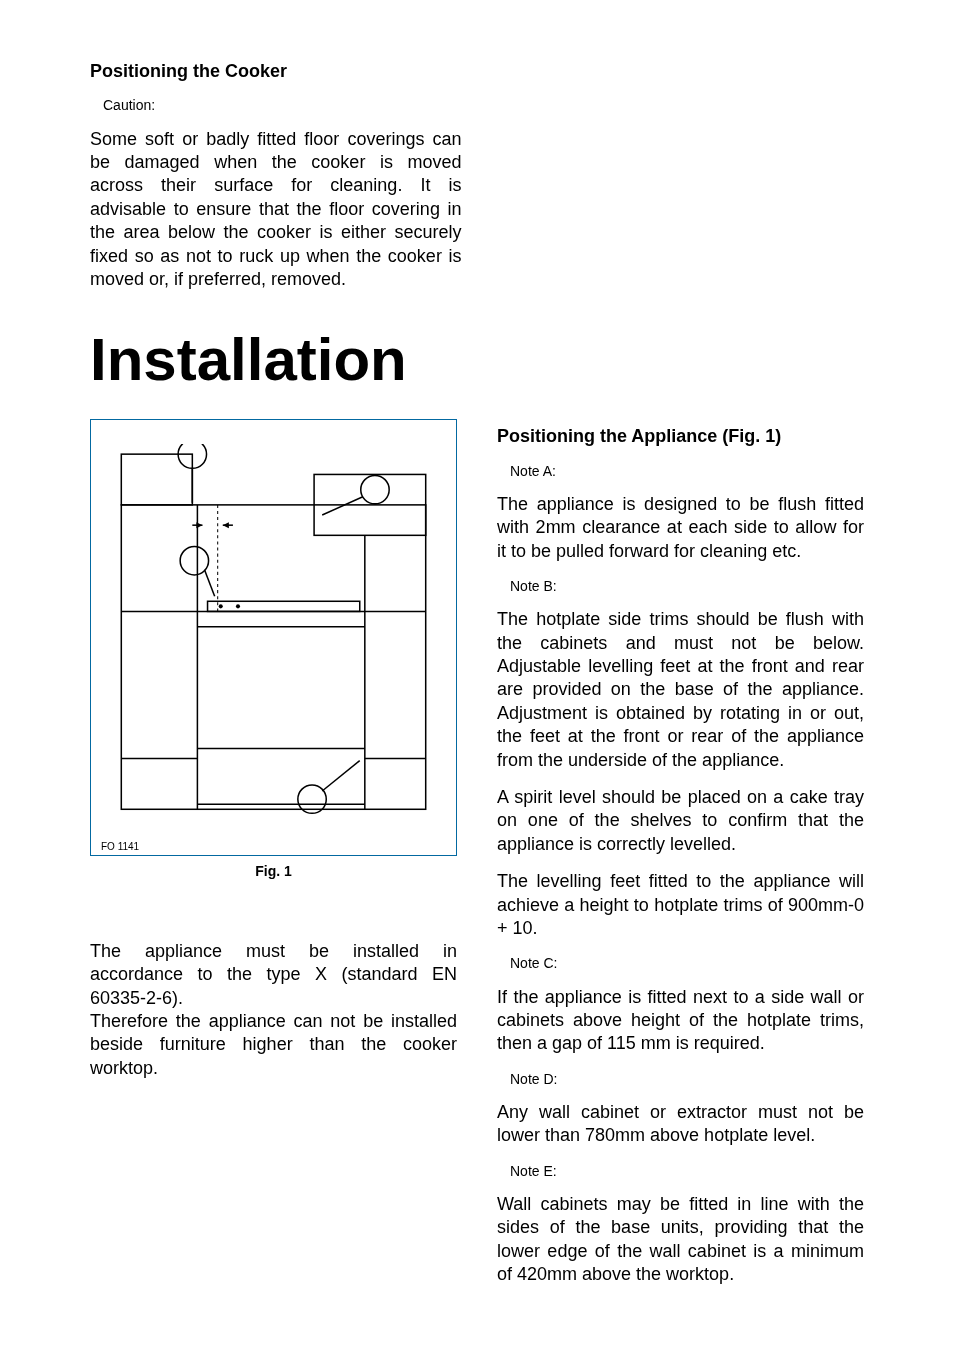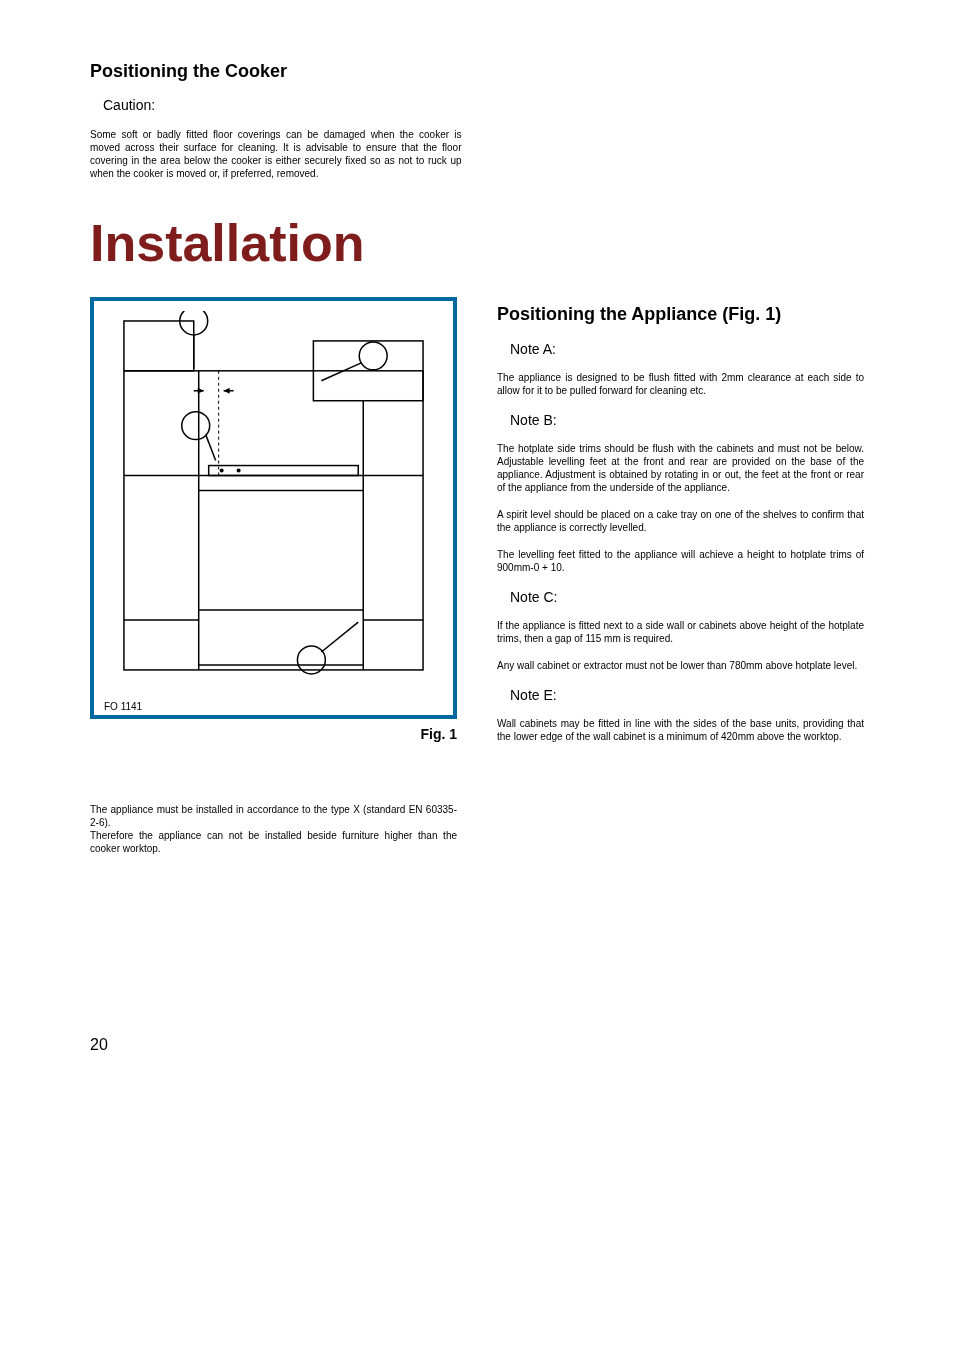--- a/index.html
+++ b/index.html
@@ -10,50 +10,50 @@
     box-sizing: border-box;
     color: #000;
     line-height: 1.3;
   }
   .section-heading {
     font-size: 18px;
     font-weight: bold;
     margin: 0 0 6px 0;
   }
   .main-heading {
-    font-size: 52px;
+    font-size: 60px;
     font-weight: bold;
-    color: #7f1d1d;
+    color: #000000;
     margin: 30px 0 20px 0;
   }
   .body-text {
-    font-size: 10px;
+    font-size: 18px;
     text-align: justify;
     margin: 0;
   }
   .label {
     font-size: 14px;
     margin: 13px;
   }
   .columns {
     display: flex;
     gap: 40px;
     align-items: flex-start;
   }
   .col {
     flex: 1;
   }
   .figure-box {
-    border: 4px solid #0369a1;
+    border: 1px solid #0369a1;
     width: 100%;
     box-sizing: border-box;
-    padding: 10px 10px 2px 10px;
+    padding: 24px 10px 2px 10px;
   }
   .figure-caption {
-    text-align: right;
+    text-align: center;
     font-weight: bold;
     font-size: 14px;
     margin: 6px 0 0 0;
   }
   .fo-label {
     font-size: 10px;
     margin-top: 4px;
   }
   .page-number {
     position: absolute;
@@ -148,20 +148,21 @@
     <p class="body-text para-gap">The appliance is designed to be flush fitted with 2mm clearance at each side to allow for it to be pulled forward for cleaning etc.</p>
 
     <p class="label">Note B:</p>
     <p class="body-text para-gap">The hotplate side trims should be flush with the cabinets and must not be below. Adjustable levelling feet at the front and rear are provided on the base of the appliance. Adjustment is obtained by rotating in or out, the feet at the front or rear of the appliance from the underside of the appliance.</p>
     <p class="body-text para-gap">A spirit level should be placed on a cake tray on one of the shelves to confirm that the appliance is correctly levelled.</p>
     <p class="body-text para-gap">The levelling feet fitted to the appliance will achieve a height to hotplate trims of 900mm-0 + 10.</p>
 
     <p class="label">Note C:</p>
     <p class="body-text para-gap">If the appliance is fitted next to a side wall or cabinets above height of the hotplate trims, then a gap of 115 mm is required.</p>
 
+    <p class="label">Note D:</p>
     <p class="body-text para-gap">Any wall cabinet or extractor must not be lower than 780mm above hotplate level.</p>
 
     <p class="label">Note E:</p>
     <p class="body-text">Wall cabinets may be fitted in line with the sides of the base units, providing that the lower edge of the wall cabinet is a minimum of 420mm above the worktop.</p>
   </div>
 </div>
 
 <div style="height: 140px;"></div>
 <div class="page-number">20</div>
 

